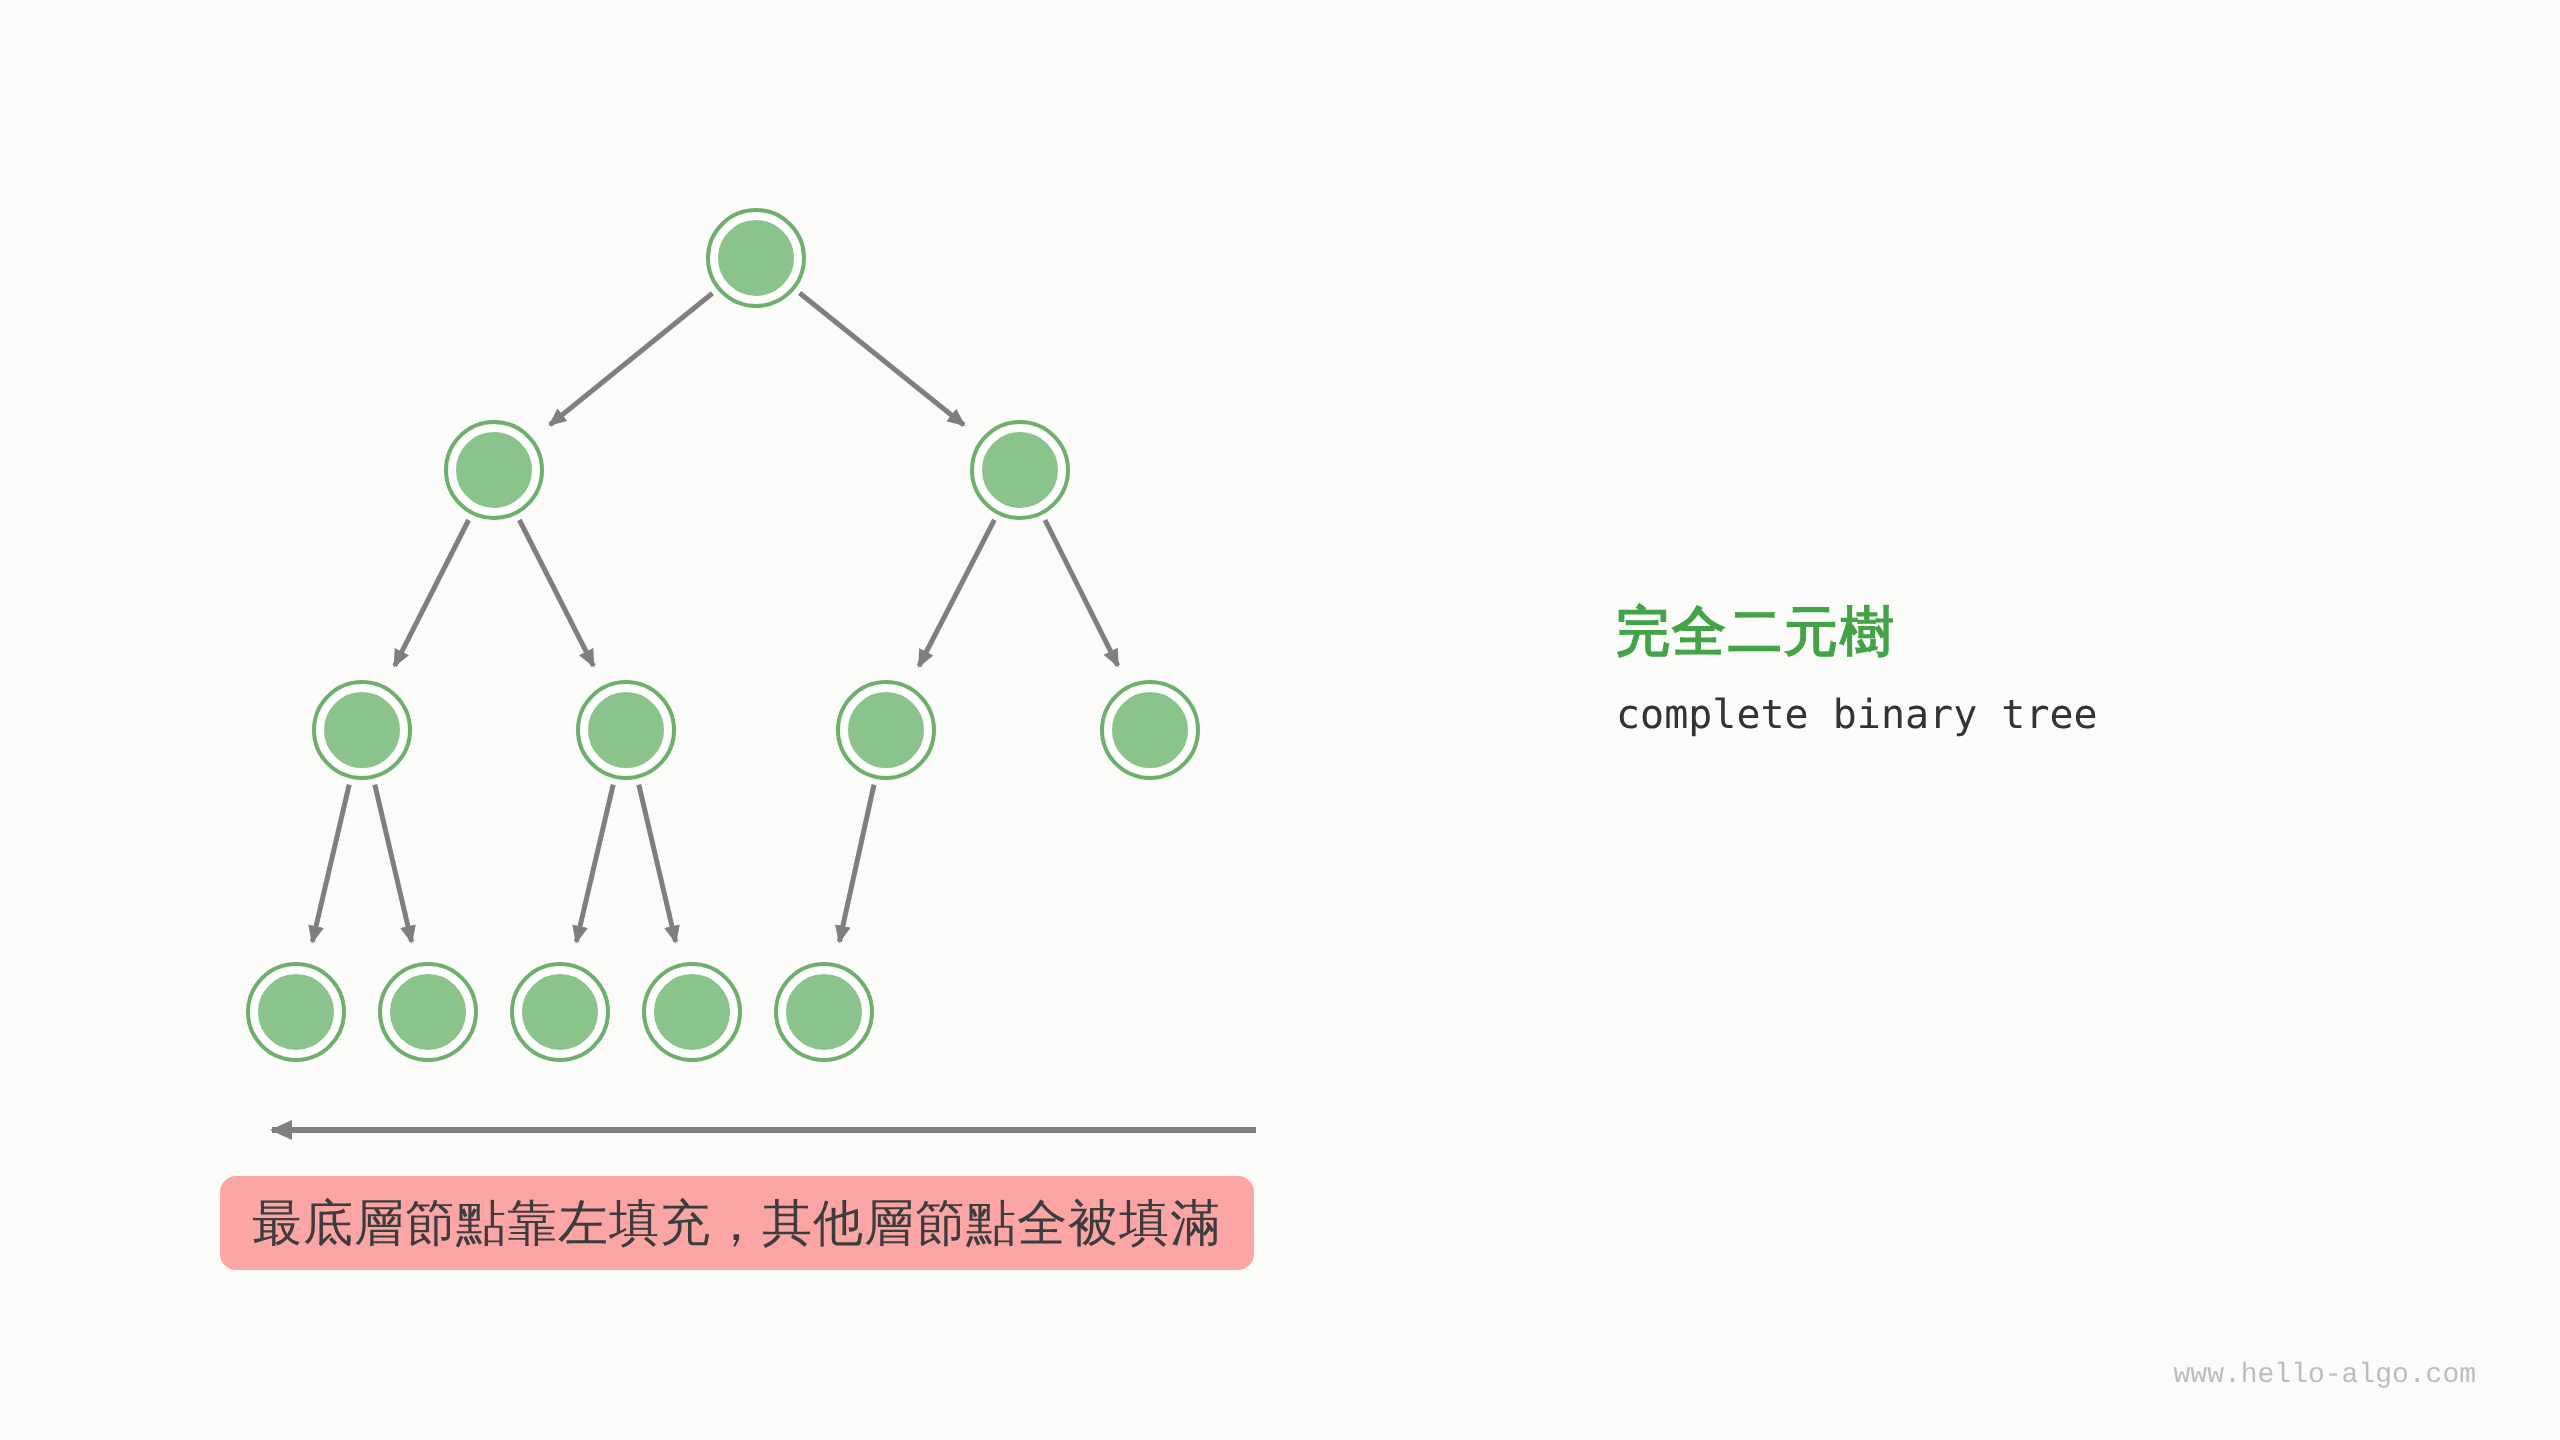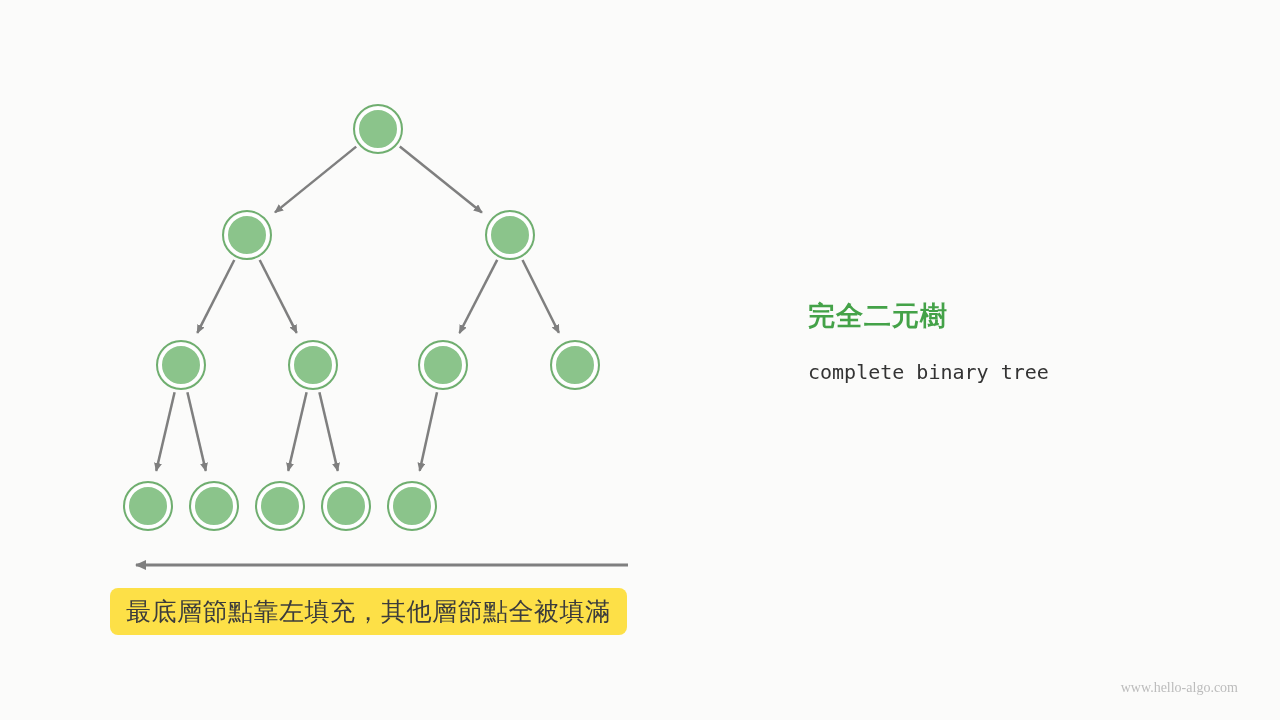--- a/index.html
+++ b/index.html
@@ -18,51 +18,51 @@
     position: absolute;
     left: 0;
     top: 0;
     width: 1280px;
     height: 720px;
   }
   .caption-box {
     position: absolute;
     left: 110px;
     top: 588px;
-    background: #fde047;
+    background: #fca5a5;
     border-radius: 8px;
     padding: 7px 16px;
     font-size: 25px;
     color: #3c3c3c;
     letter-spacing: 0.5px;
     white-space: nowrap;
   }
   .title-panel {
     position: absolute;
     left: 808px;
     top: 298px;
     width: 320px;
   }
   .tree-type-title {
     font-size: 27px;
     font-weight: bold;
     color: #44a248;
     letter-spacing: 1px;
   }
   .tree-type-subtitle {
-    margin-top: 26px;
+    margin-top: 11px;
     font-family: "DejaVu Sans Mono", monospace;
     font-size: 20px;
     color: #333333;
   }
   .watermark {
     position: absolute;
     right: 42px;
     bottom: 24px;
-    font-family: Liberation Serif, serif;
+    font-family: Liberation Mono, monospace;
     font-size: 14px;
     color: #bcbcbc;
   }
 </style>
 </head>
 <body>
 
 <div class="page">
 
   <svg class="tree-svg" viewBox="0 0 1280 720" xmlns="http://www.w3.org/2000/svg">

